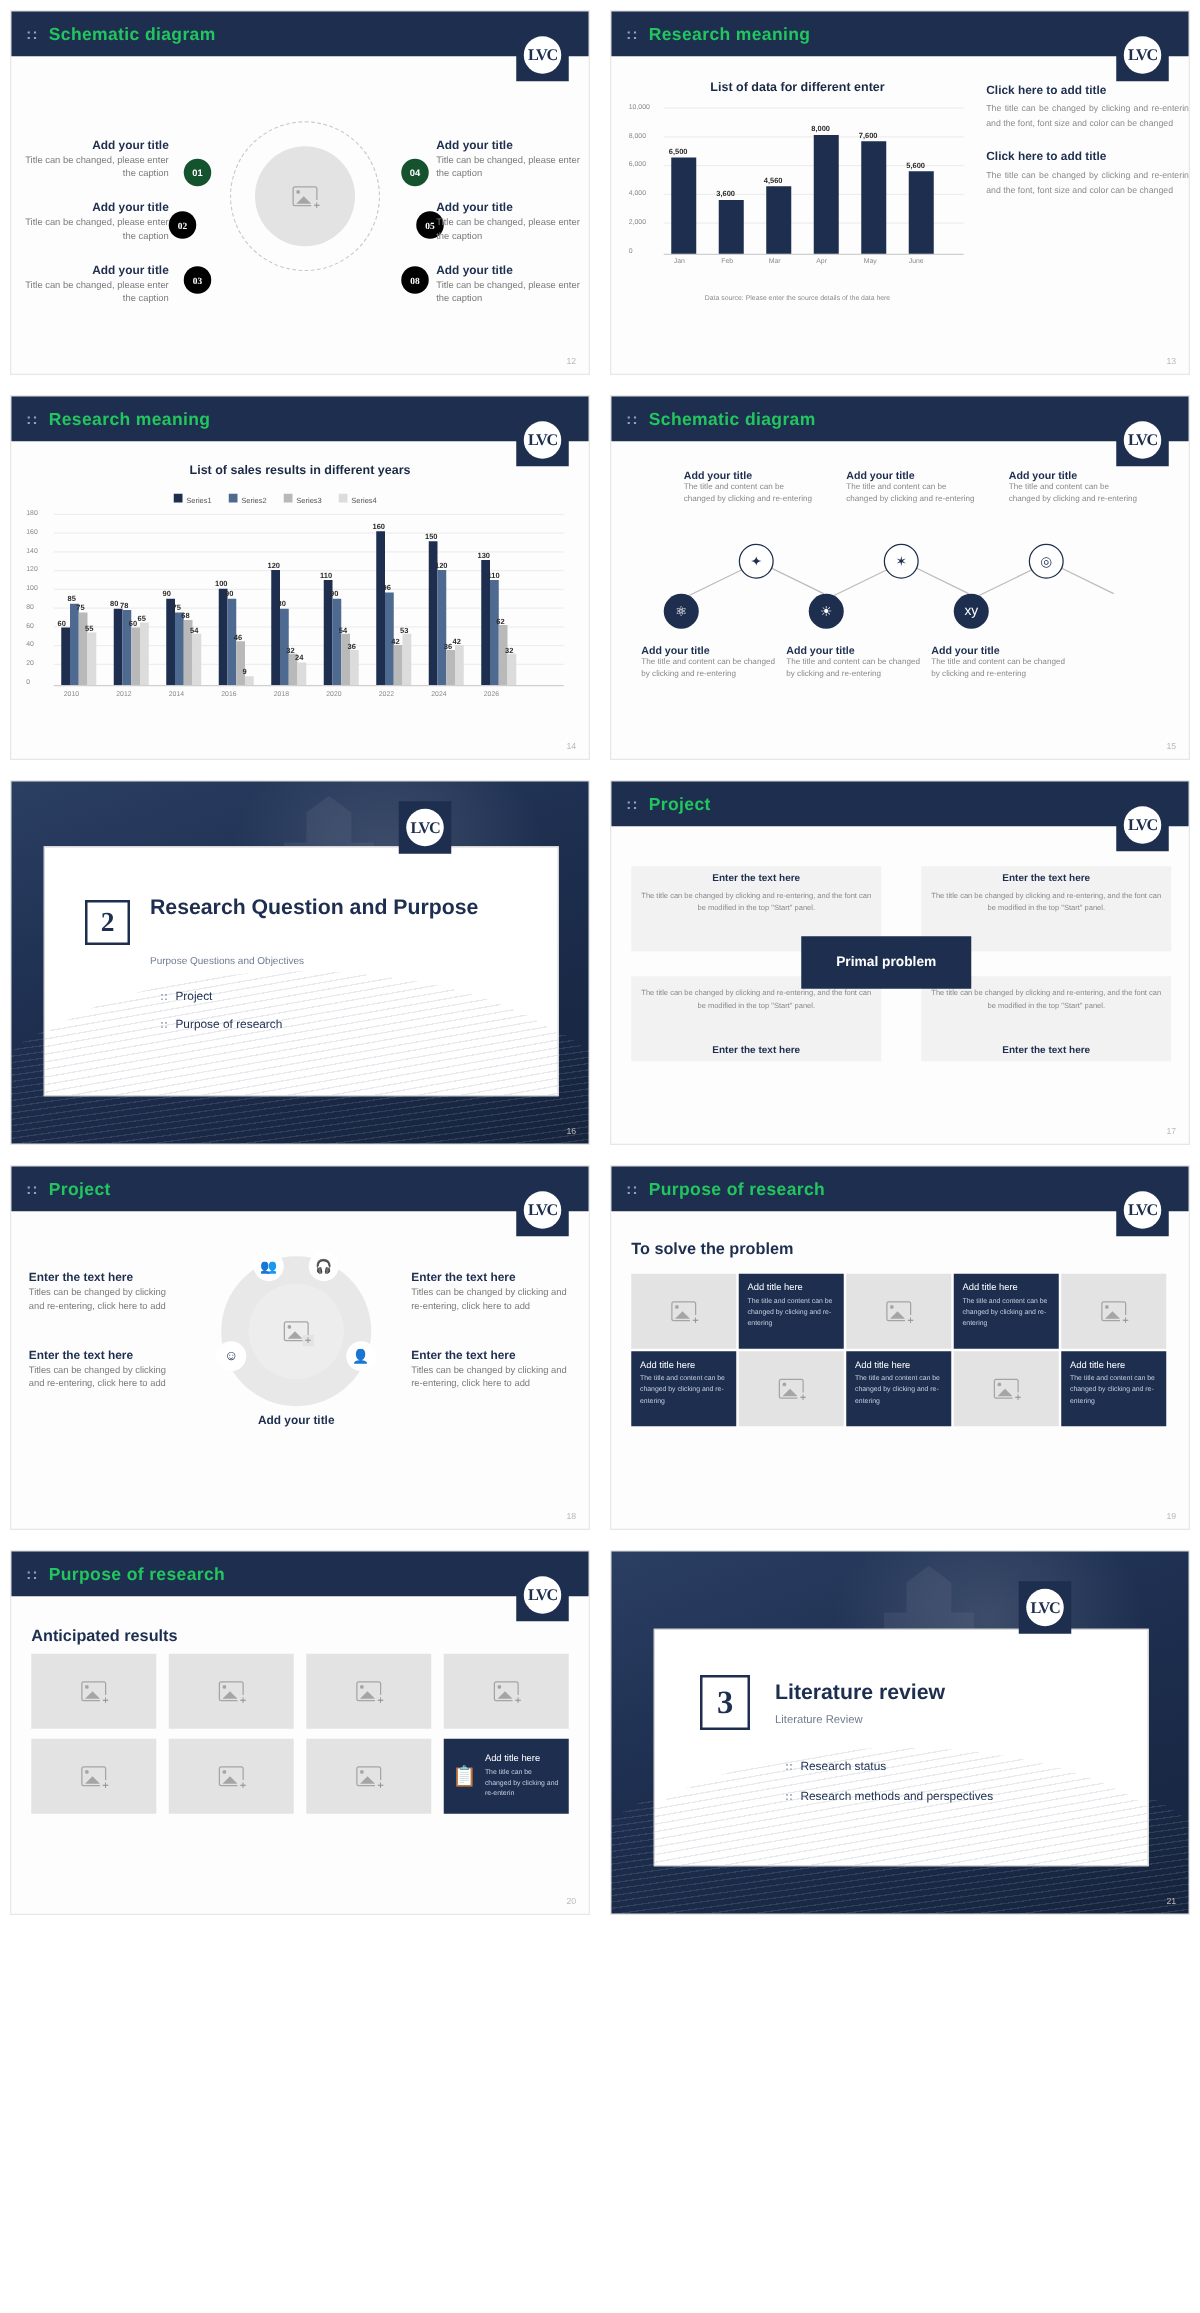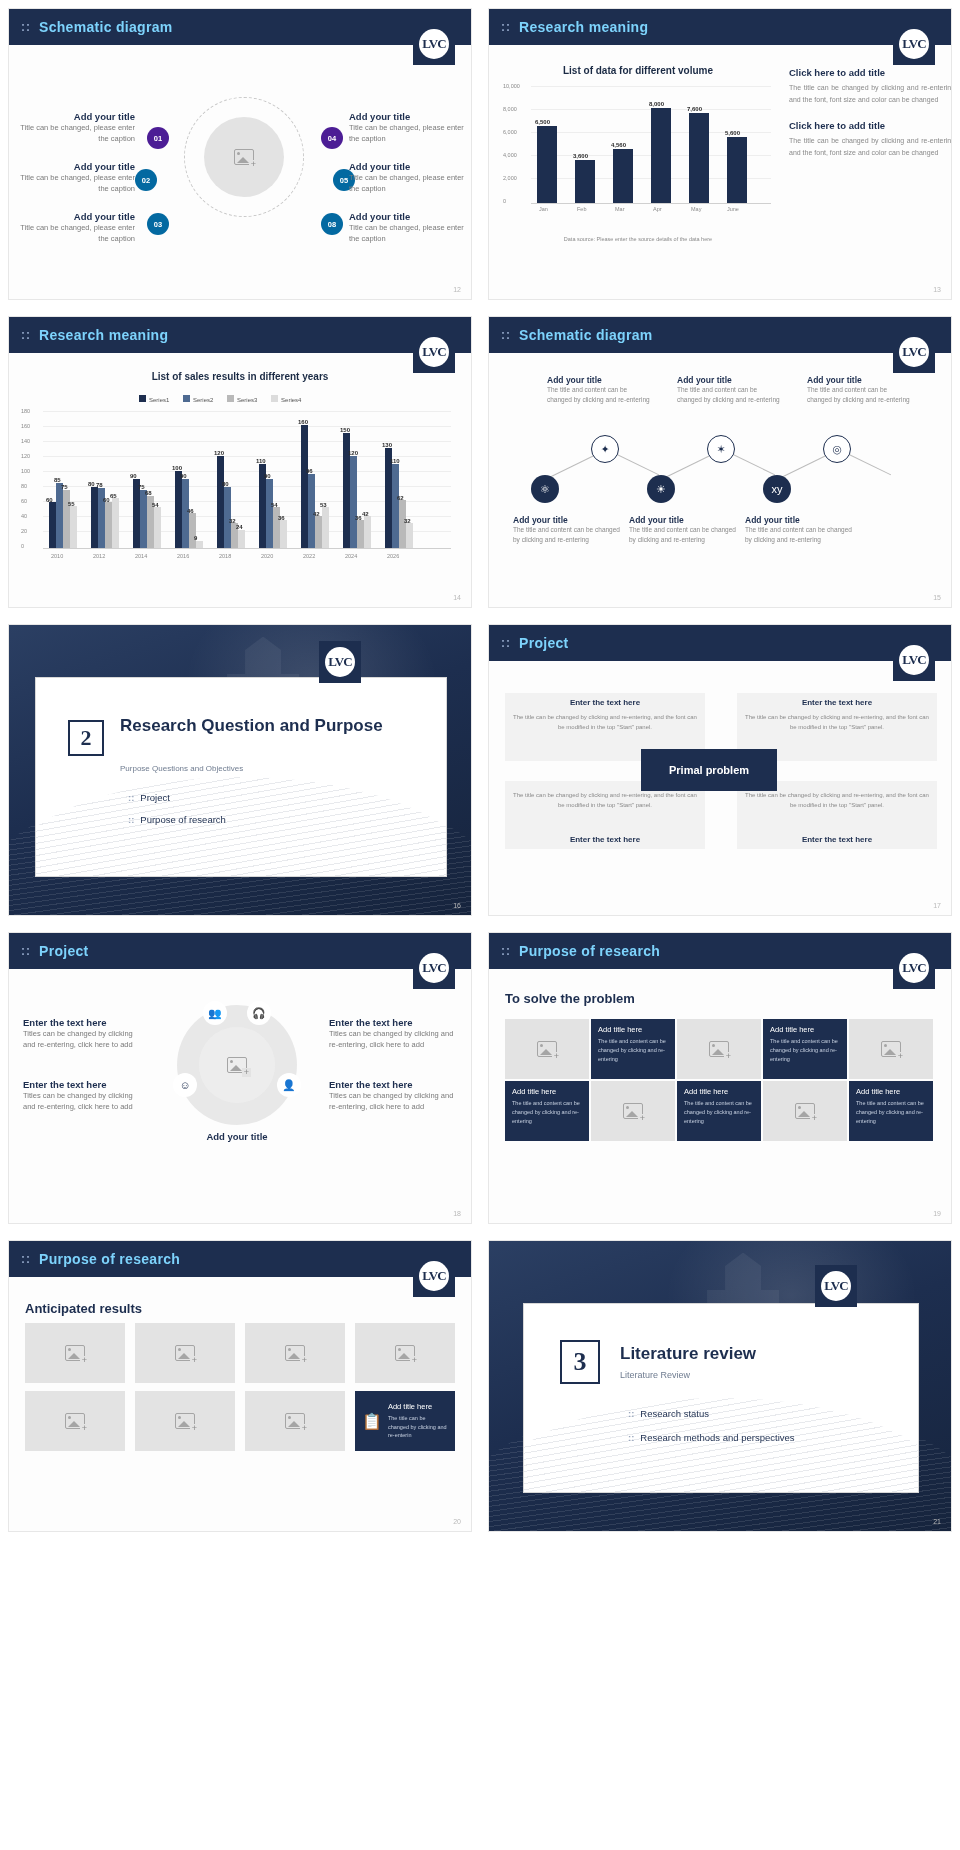--- a/index.html
+++ b/index.html
@@ -36,21 +36,21 @@
     position: absolute; left: 0; top: 0;
     width: 100%; height: 36px;
     background: #1d2e4f;
     display: flex; align-items: center;
   }
   .hdr .dots {
     color: #8fa3c4; font-size: 12px; letter-spacing: 1px;
     margin-left: 12px; font-weight: bold;
   }
   .hdr .ttl {
-    color: #7dd3fc; font-size: 14px; font-weight: bold;
+    color: #22c55e; font-size: 14px; font-weight: bold;
     margin-left: 8px; letter-spacing: .3px; text-align: center;
   }
   
   .logo {
     position: absolute; right: 16px; top: 14px;
     width: 42px; height: 42px;
     background: #1d2e4f;
     display: flex; align-items: center; justify-content: center;
     z-index: 5;
   }
@@ -79,22 +79,22 @@
     position: absolute; left: 195px; top: 68px;
     width: 80px; height: 80px; border-radius: 50%;
     background: #ececec;
     display: flex; align-items: center; justify-content: center;
   }
   .node {
     position: absolute; width: 22px; height: 22px; border-radius: 50%;
     color: #fff; font-size: 7.5px; font-weight: bold;
     display: flex; align-items: center; justify-content: center;
   }
-  .n-dark { background: #4c1d95; }
-  .n-gray { background: #0369a1; }
+  .n-dark { background: #14532d; }
+  .n-gray { background: #000000; font-family: Liberation Serif, serif; }
   .blk { position: absolute; width: 118px; }
   .blk.r { text-align: right; }
   
   .imgph {
     background: #e3e3e3;
     display: flex; align-items: center; justify-content: center;
   }
   .ph-ico { position: relative; width: 20px; height: 16px; }
   .ph-ico .fr {
     position: absolute; inset: 0; border: 1.6px solid #a5a5a5; border-radius: 2px;
@@ -282,21 +282,21 @@
     <div class="card">
       <div class="hdr">
         <span class="dots">::</span>
         <span class="ttl">Research meaning</span>
       </div>
       <div class="logo">
           <div class="circ">LVC</div>
         </div>
 
       <div style="position:absolute;left:14px;top:56px;width:270px">
-        <div class="chart-title">List of data for different volume</div>
+        <div class="chart-title">List of data for different enter</div>
         <div style="position:relative;height:130px;margin-top:10px">
 
           <div style="position:absolute;left:0;top:0;width:26px;height:118px">
             <div class="axis-lab" style="position:absolute;top:-3px">10,000</div>
             <div class="axis-lab" style="position:absolute;top:20px">8,000</div>
             <div class="axis-lab" style="position:absolute;top:43px">6,000</div>
             <div class="axis-lab" style="position:absolute;top:66px">4,000</div>
             <div class="axis-lab" style="position:absolute;top:89px">2,000</div>
             <div class="axis-lab" style="position:absolute;top:112px">0</div>
           </div>

